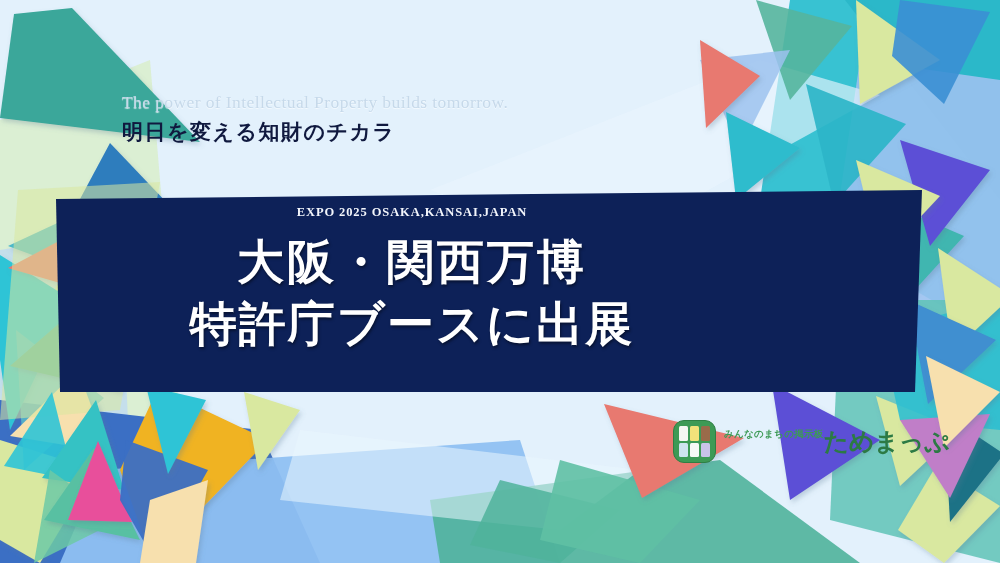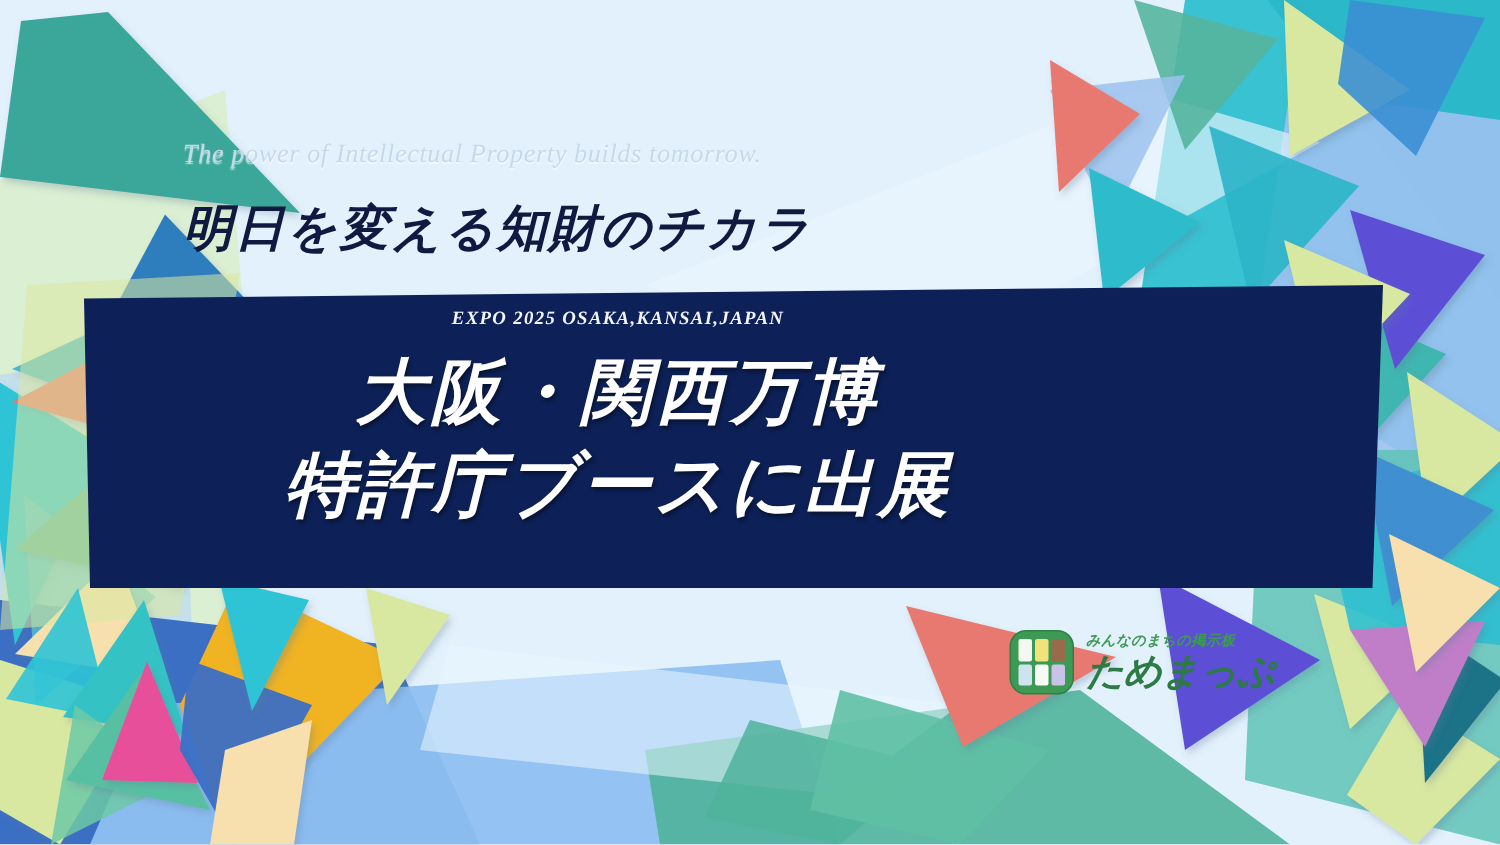--- a/index.html
+++ b/index.html
@@ -10,21 +10,20 @@
     overflow:hidden;
     background:#e3f1fc;
     font-family:"Liberation Sans", "DejaVu Sans", sans-serif;
   }
 
   #poster {
     position:relative;
     width:1000px; height:563px;
     background:#e3f1fc;
     overflow:hidden;
-    font-style:italic;
   }
 
   
   .deco {
     position:absolute;
     inset:0;
     width:1000px; height:563px;
     pointer-events:none;
   }
 
@@ -39,26 +38,26 @@
     font-family:"Liberation Serif", "DejaVu Serif", serif;
     font-size:17.5px;
     letter-spacing:.4px;
     color:#c6d9ea;
     white-space:nowrap;
     line-height:1.25;
     text-shadow:0 1px 1px rgba(255,255,255,.75);
   }
   .tagline-ja {
     font-family:"DejaVu Sans", "Liberation Sans", sans-serif;
-    font-size:33px;
+    font-size:21px;
     font-weight:700;
     color:#10193f;
     letter-spacing:1.5px;
     white-space:nowrap;
-    margin-top:17px;
+    margin-top:5px;
     line-height:1.25;
   }
 
   
   .banner-wrap {
     position:absolute;
     left:0; top:0;
     width:1000px; height:563px;
     z-index:5;
   }
@@ -108,21 +107,21 @@
     background:#3d9a55;
     border:1.5px solid #2f7f44;
     padding:5px;
     display:grid;
     grid-template-columns:1fr 1fr 1fr;
     grid-template-rows:1fr 1fr;
     gap:2px;
     flex:0 0 auto;
   }
   .logo-mark i { display:block; border-radius:1.5px; }
-  .logo-text { display:flex; flex-direction:column; line-height:1; }
+  .logo-text { display:flex; flex-direction:row; line-height:1; }
   .logo-sub {
     font-family:"DejaVu Sans", "Liberation Sans", sans-serif;
     font-size:9.5px;
     font-weight:700;
     color:#3d9a55;
     letter-spacing:.3px;
     margin-bottom:3px;
     white-space:nowrap;
   }
   .logo-name {

